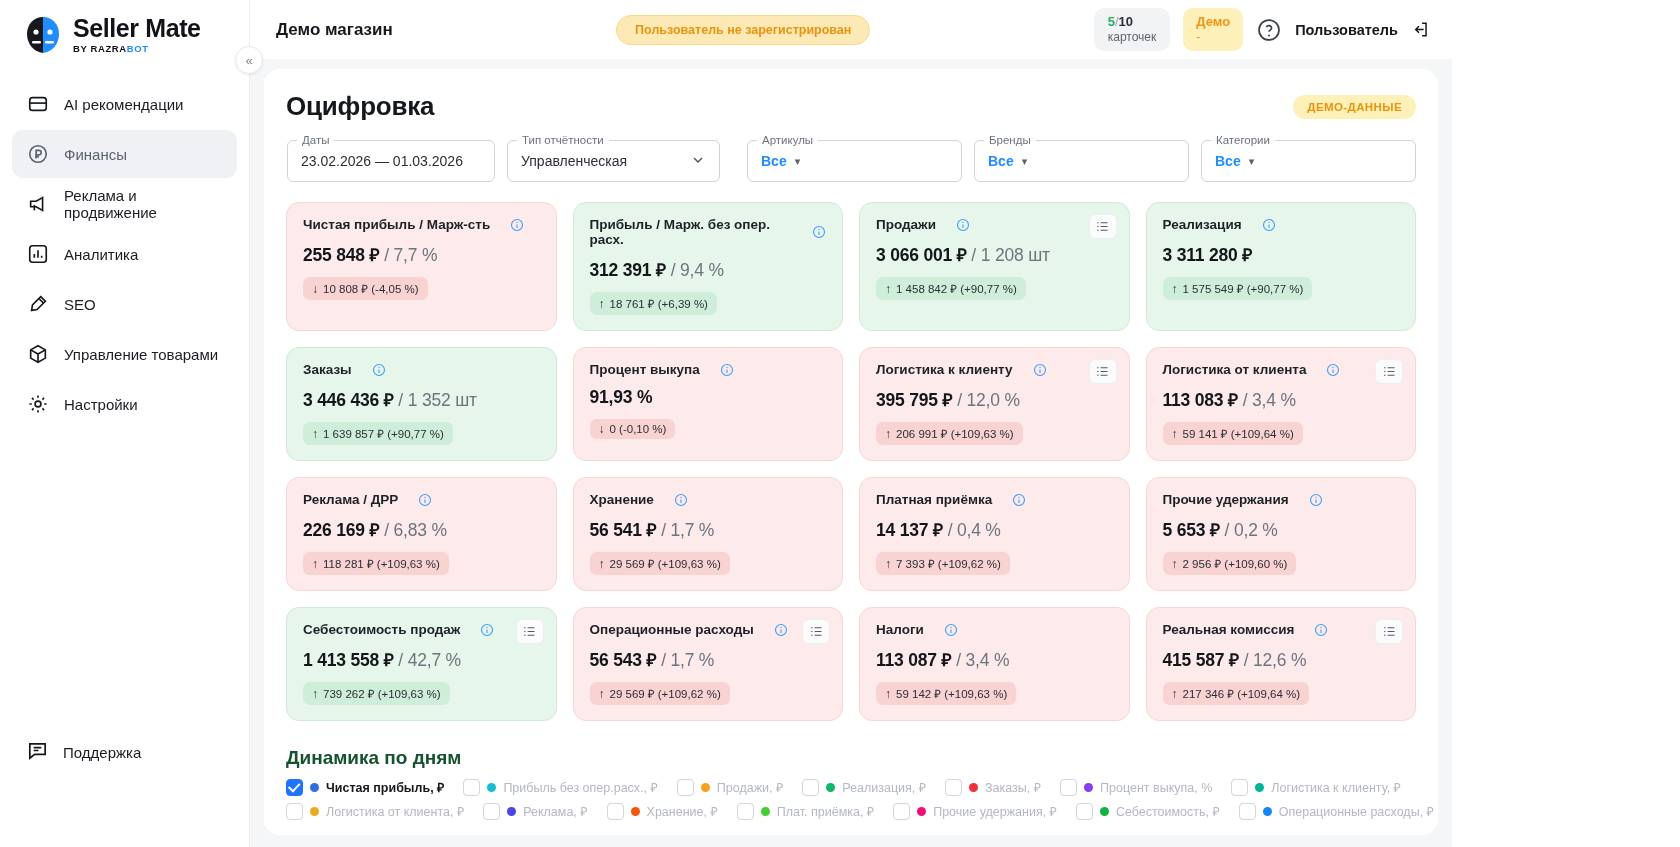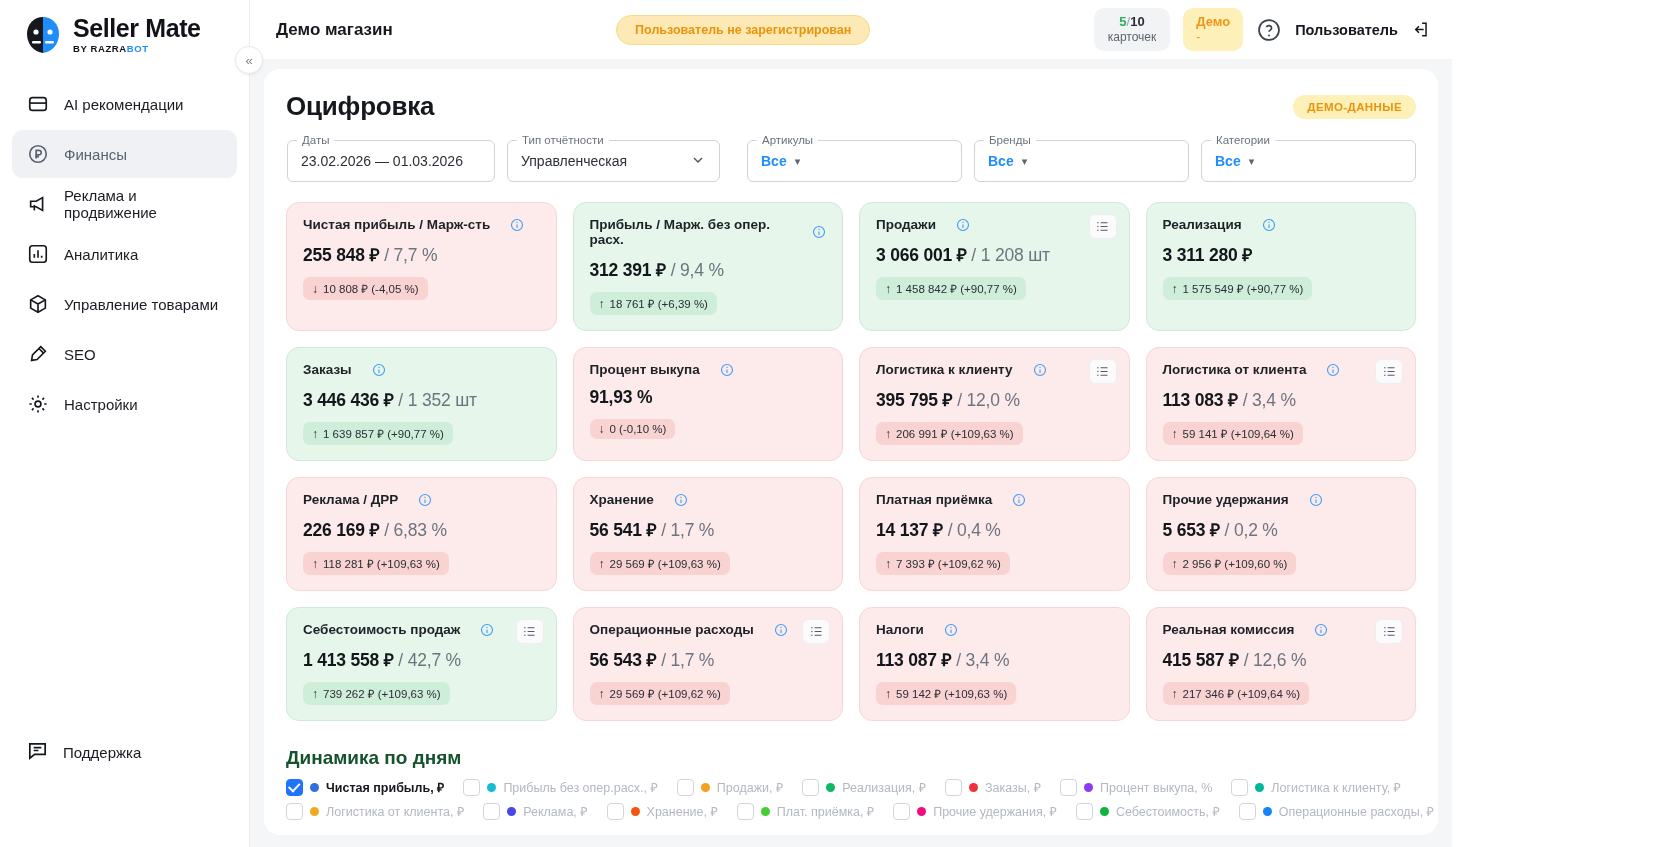--- a/index.html
+++ b/index.html
@@ -62,21 +62,21 @@
   .shop-title { font-size: 17px; font-weight: 700; color: #15181d; }
   .topbar-center { flex: 1 1 auto; display: flex; justify-content: center; }
   .warn-pill {
     background: #fde9b5; border: 1px solid #f7d98a; color: #e8940c;
     font-size: 12.5px; font-weight: 700; border-radius: 18px;
     padding: 7px 18px; white-space: nowrap;
   }
   .topbar-right { display: flex; align-items: center; gap: 13px; }
   .cards-chip {
     background: #f2f3f5; border-radius: 10px; padding: 6px 14px;
-    text-align: center; line-height: 1.25; min-width: 68px;
+    line-height: 1.25; min-width: 68px;
   }
   .cards-chip .num { font-size: 13px; font-weight: 700; }
   .cards-chip .num .g { color: #27ae60; }
   .cards-chip .num .sep { color: #9aa1ad; font-weight: 400; }
   .cards-chip .num .t { color: #2a2e36; }
   .cards-chip .lbl { font-size: 12px; color: #5d646f; }
   .demo-chip {
     background: #fdf0b8; border-radius: 10px; padding: 6px 13px;
     line-height: 1.25; min-width: 52px;
   }
@@ -238,35 +238,35 @@
             <rect x="3" y="3" width="18" height="18" rx="3"></rect>
               <path d="M8 16v-4M12 16V8M16 16v-2"></path>
           </svg>
         </span>
         <span>Аналитика</span>
       </div>
 
       <div class="nav-item">
         <span class="ico">
           <svg width="22" height="22" viewBox="0 0 24 24" fill="none" stroke="#15181d" stroke-width="1.8">
-            <path d="M12 3l8 4.5v9L12 21l-8-4.5v-9z"></path>
-              <path d="M4 7.5l8 4.5 8-4.5M12 12v9"></path>
-          </svg>
-        </span>
-        <span>Управление товарами</span>
+            <path d="M15 4l5 5-9 9-6 1 1-6z"></path>
+              <path d="M13 6l5 5"></path>
+          </svg>
+        </span>
+        <span>SEO</span>
       </div>
 
       <div class="nav-item">
         <span class="ico">
           <svg width="22" height="22" viewBox="0 0 24 24" fill="none" stroke="#15181d" stroke-width="1.8">
-            <path d="M15 4l5 5-9 9-6 1 1-6z"></path>
-              <path d="M13 6l5 5"></path>
-          </svg>
-        </span>
-        <span>SEO</span>
+            <path d="M12 3l8 4.5v9L12 21l-8-4.5v-9z"></path>
+              <path d="M4 7.5l8 4.5 8-4.5M12 12v9"></path>
+          </svg>
+        </span>
+        <span>Управление товарами</span>
       </div>
 
       <div class="nav-item">
         <span class="ico">
           <svg width="22" height="22" viewBox="0 0 24 24" fill="none" stroke="#15181d" stroke-width="1.8">
             <circle cx="12" cy="12" r="3.2"></circle>
             <path d="M12 2.6v2.6M12 18.8v2.6M21.4 12h-2.6M5.2 12H2.6M18.6 5.4l-1.8 1.8M7.2 16.8l-1.8 1.8M18.6 18.6l-1.8-1.8M7.2 7.2L5.4 5.4"></path>
           </svg>
         </span>
         <span>Настройки</span>

